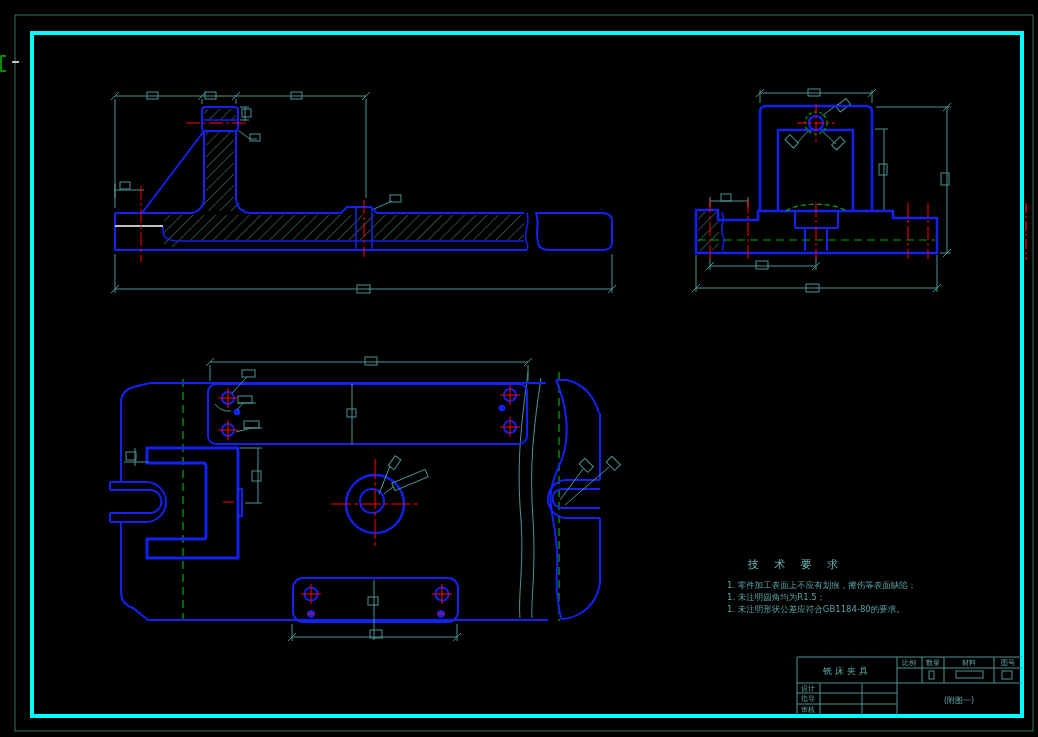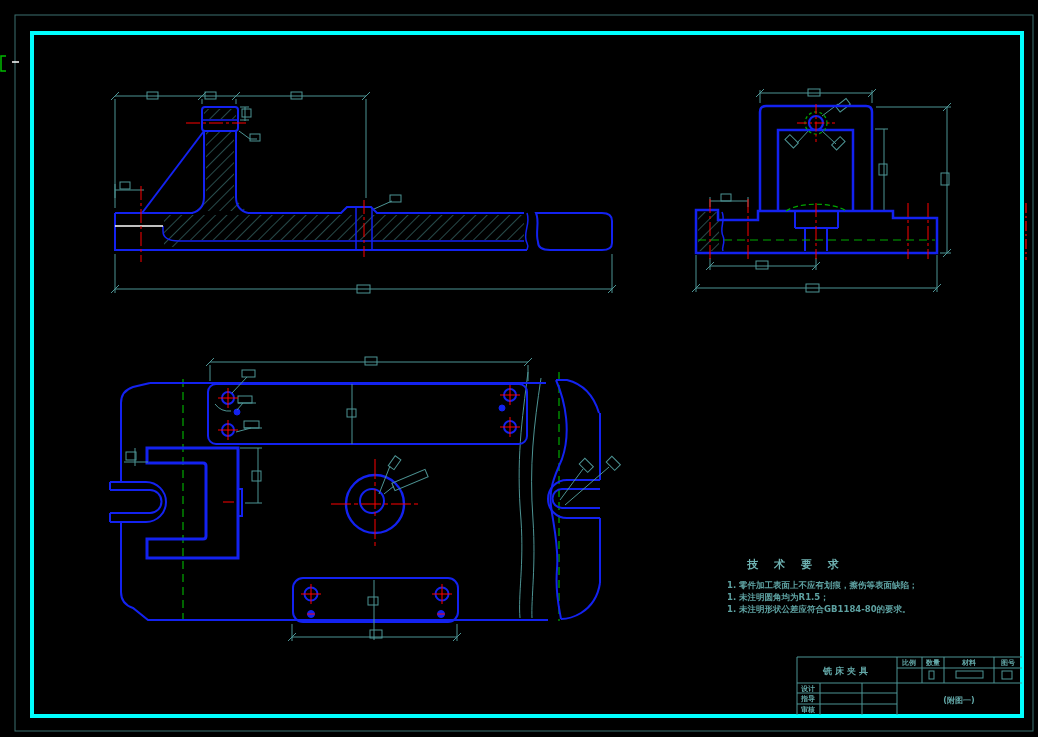--- a/index.html
+++ b/index.html
@@ -1,17 +1,17 @@
 <!DOCTYPE html>
 <html><head>
 <meta charset="utf-8">
 <style>
   html,body{margin:0;padding:0;background:#000;}
   .stage{position:relative;width:1038px;height:737px;background:#000;overflow:hidden;
-         font-family:"DejaVu Sans",sans-serif;font-weight:bold;}
+         font-family:"DejaVu Sans",sans-serif;}
   svg text{font-family:"DejaVu Sans",sans-serif;fill:#63a8a8;}
   .t-title{font-size:11px;letter-spacing:6px;fill:#6fb3b3;}
   .t-item{font-size:8.5px;fill:#5ea2a2;}
   .tb-big{font-size:9px;letter-spacing:3px;fill:#63a8a8;}
   .tb-s{font-size:7px;fill:#63a8a8;}
   .tb-m{font-size:8px;fill:#63a8a8;}
 </style>
 </head>
 <body>
 

